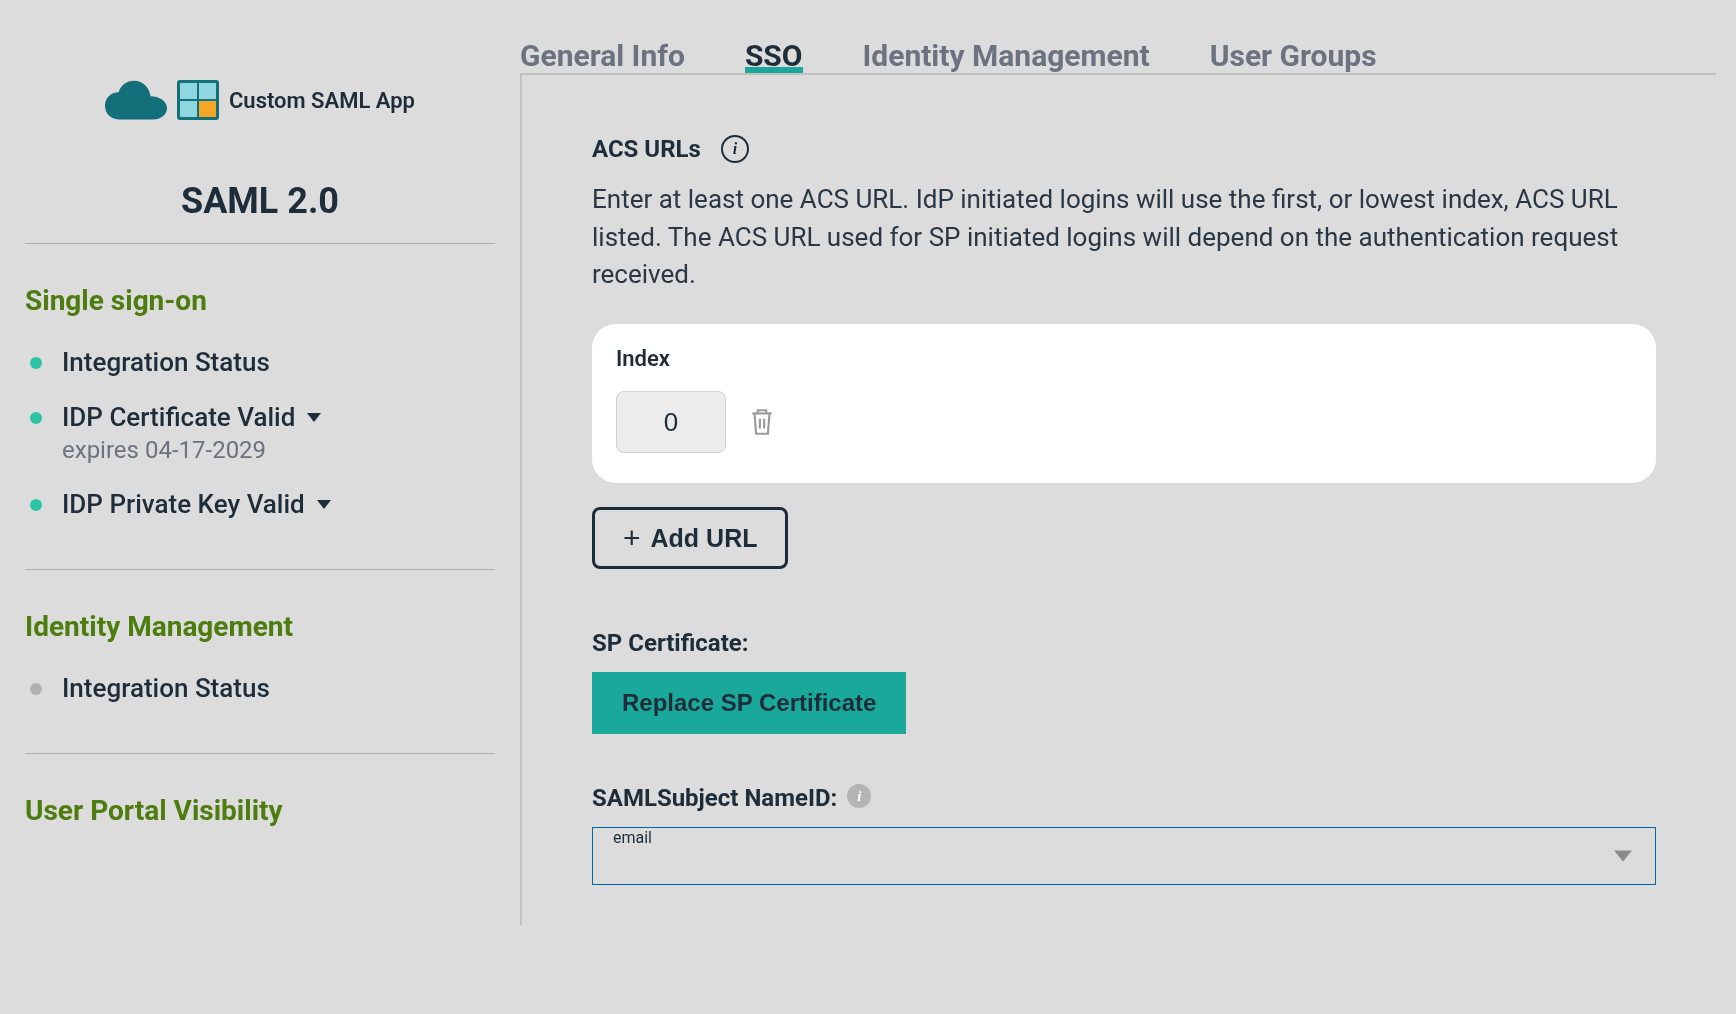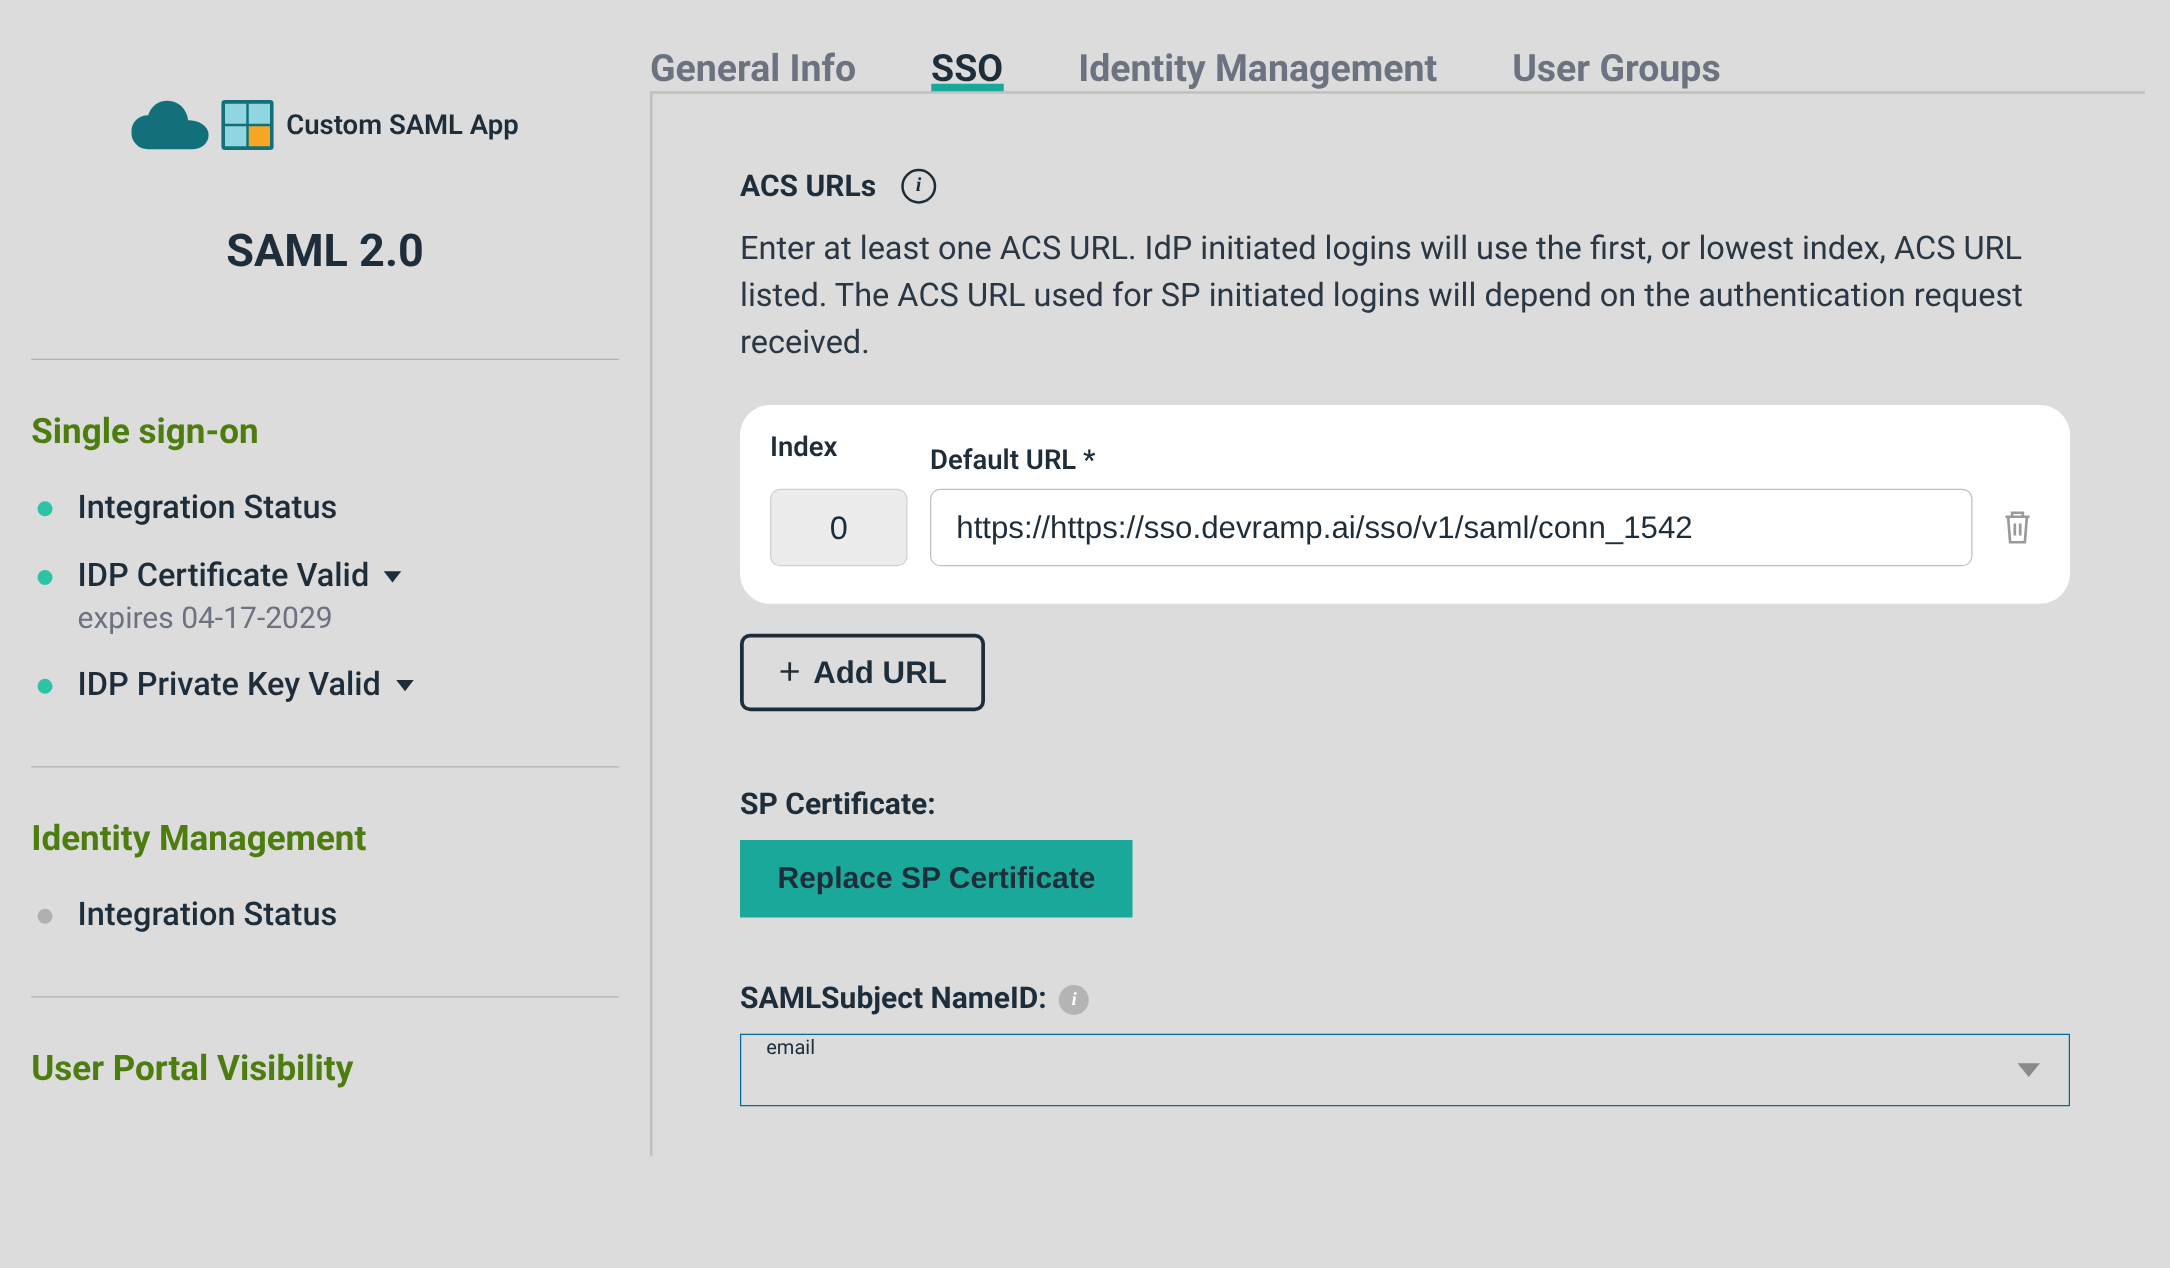--- a/index.html
+++ b/index.html
@@ -39,21 +39,21 @@
     }
     .logo-text {
       font-size: 22px;
       font-weight: 600;
       color: #1e2d3a;
     }
     .saml-title {
       font-size: 36px;
       font-weight: 700;
       text-align: center;
-      margin-bottom: 65px;
+      margin-bottom: 21px;
       color: #1e2d3a;
     }
     .divider {
       border: none;
       border-top: 1px solid #b0b0b0;
       margin: 0;
     }
     .section-title {
       font-size: 28px;
       font-weight: 700;
@@ -282,21 +282,21 @@
       font-weight: 700;
       cursor: pointer;
       margin-bottom: 50px;
     }
     .nameid-label {
       font-size: 24px;
       font-weight: 700;
       color: #1e2d3a;
       margin-bottom: 15px;
       display: flex;
-      align-items: flex-end;
+      align-items: flex-start;
     }
     .select-wrap {
       position: relative;
       width: 100%;
     }
     .nameid-select {
       width: 100%;
       height: 58px;
       border: 1px solid #0369a1;
       background-color: #dcdcdc;
@@ -405,24 +405,20 @@
         <span class="info-icon">i</span>
       </div>
 
       <p class="field-description">Enter at least one ACS URL. IdP initiated logins will use the first, or lowest index, ACS URL listed. The ACS URL used for SP initiated logins will depend on the authentication request received.</p>
 
       <div class="url-card">
         <div class="url-col col-index">
           <span class="col-label">Index</span>
           <input class="index-input" readonly="" value="0" style="">
         </div>
-        <div class="url-col col-url">
-          <span class="col-label">Default URL *</span>
-          <input class="url-input" value="https://https://sso.devramp.ai/sso/v1/saml/conn_1542" style="">
-        </div>
         <button class="trash-btn">
           <svg width="26" height="30" viewBox="0 0 24 28" fill="none" stroke="#9a9a9a" stroke-width="2">
             <path d="M3 6h18"></path>
             <path d="M8 6V3h8v3"></path>
             <path d="M5 6l1.5 19h11L19 6"></path>
             <path d="M10 11v9M14 11v9"></path>
           </svg>
         </button>
       </div>
 

